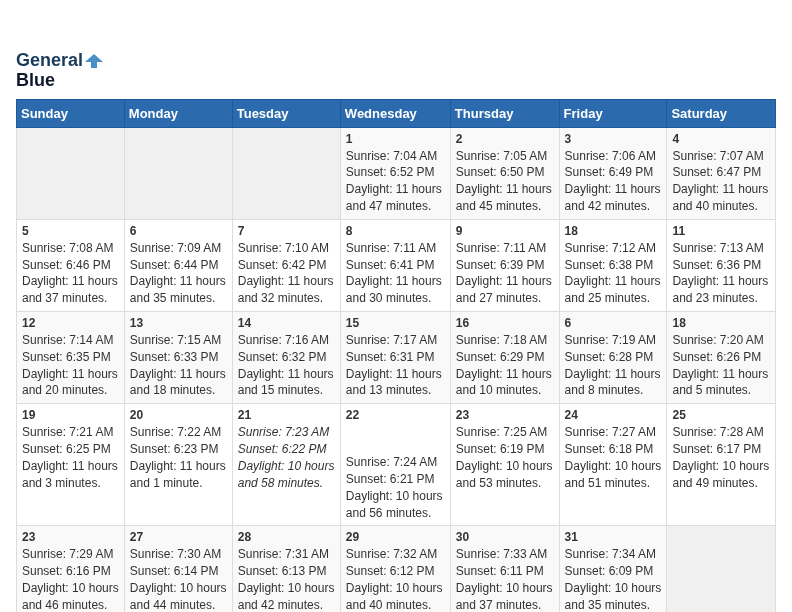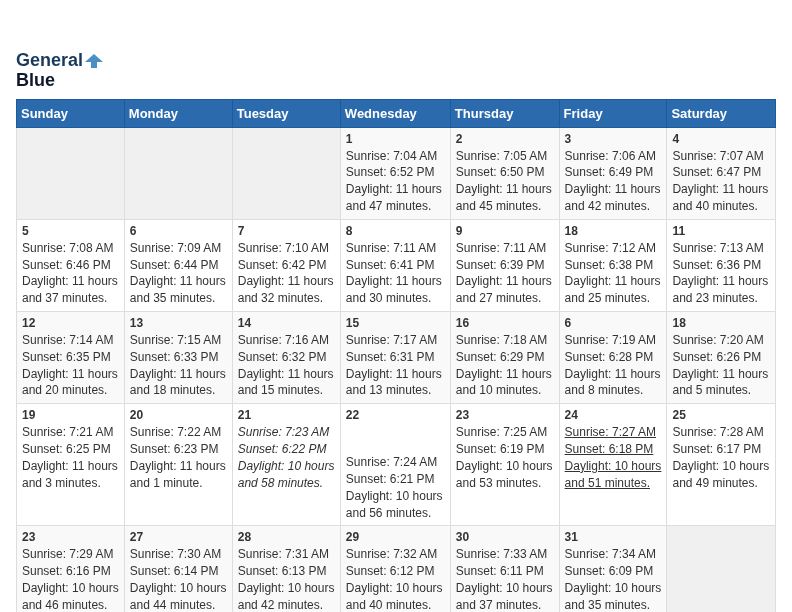--- a/index.html
+++ b/index.html
@@ -285,21 +285,21 @@
         </td>
         <td>
           <span class="day-number">23</span>
           <div class="day-info" style="white-space: pre-line;">Sunrise: 7:25 AM
 Sunset: 6:19 PM
 Daylight: 10 hours
 and 53 minutes.</div>
         </td>
         <td>
           <span class="day-number">24</span>
-          <div class="day-info" style="white-space: pre-line; text-decoration: underline;">Sunrise: 7:27 AM
+          <div class="day-info" style="white-space: pre-line;">Sunrise: 7:27 AM
 Sunset: 6:18 PM
 Daylight: 10 hours
 and 51 minutes.</div>
         </td>
         <td>
           <span class="day-number">25</span>
           <div class="day-info" style="white-space: pre-line;">Sunrise: 7:28 AM
 Sunset: 6:17 PM
 Daylight: 10 hours
 and 49 minutes.</div>

